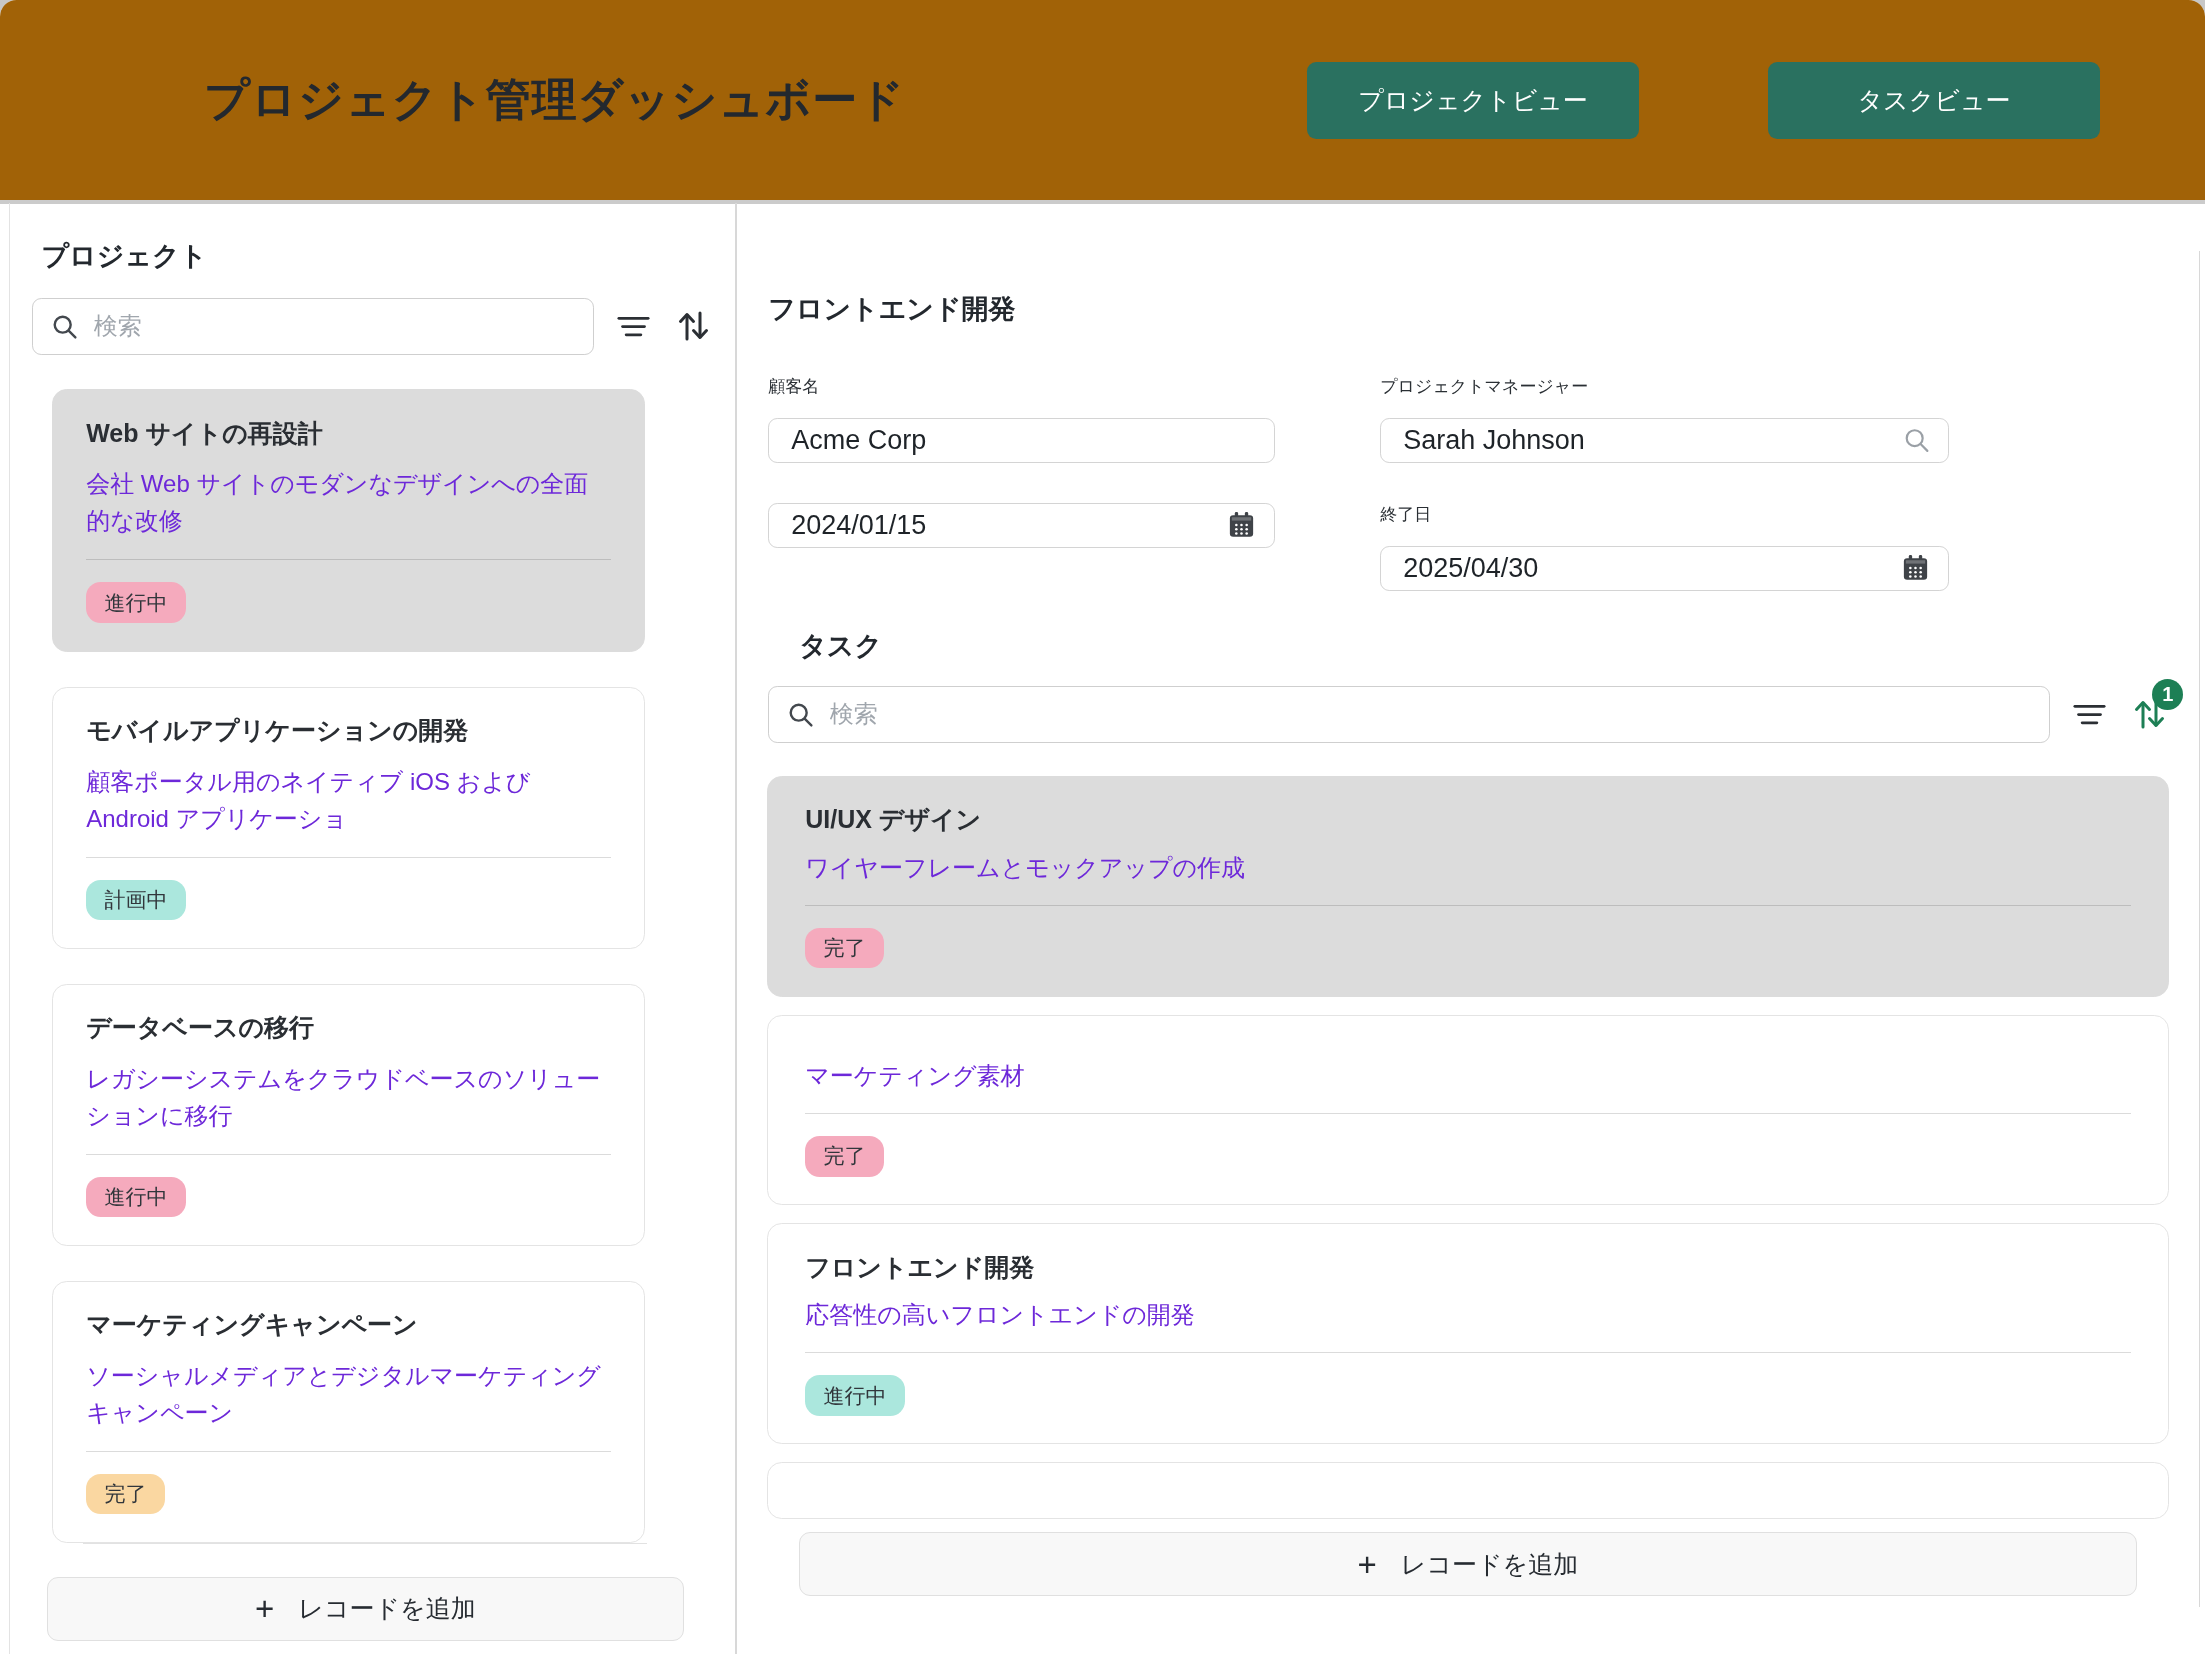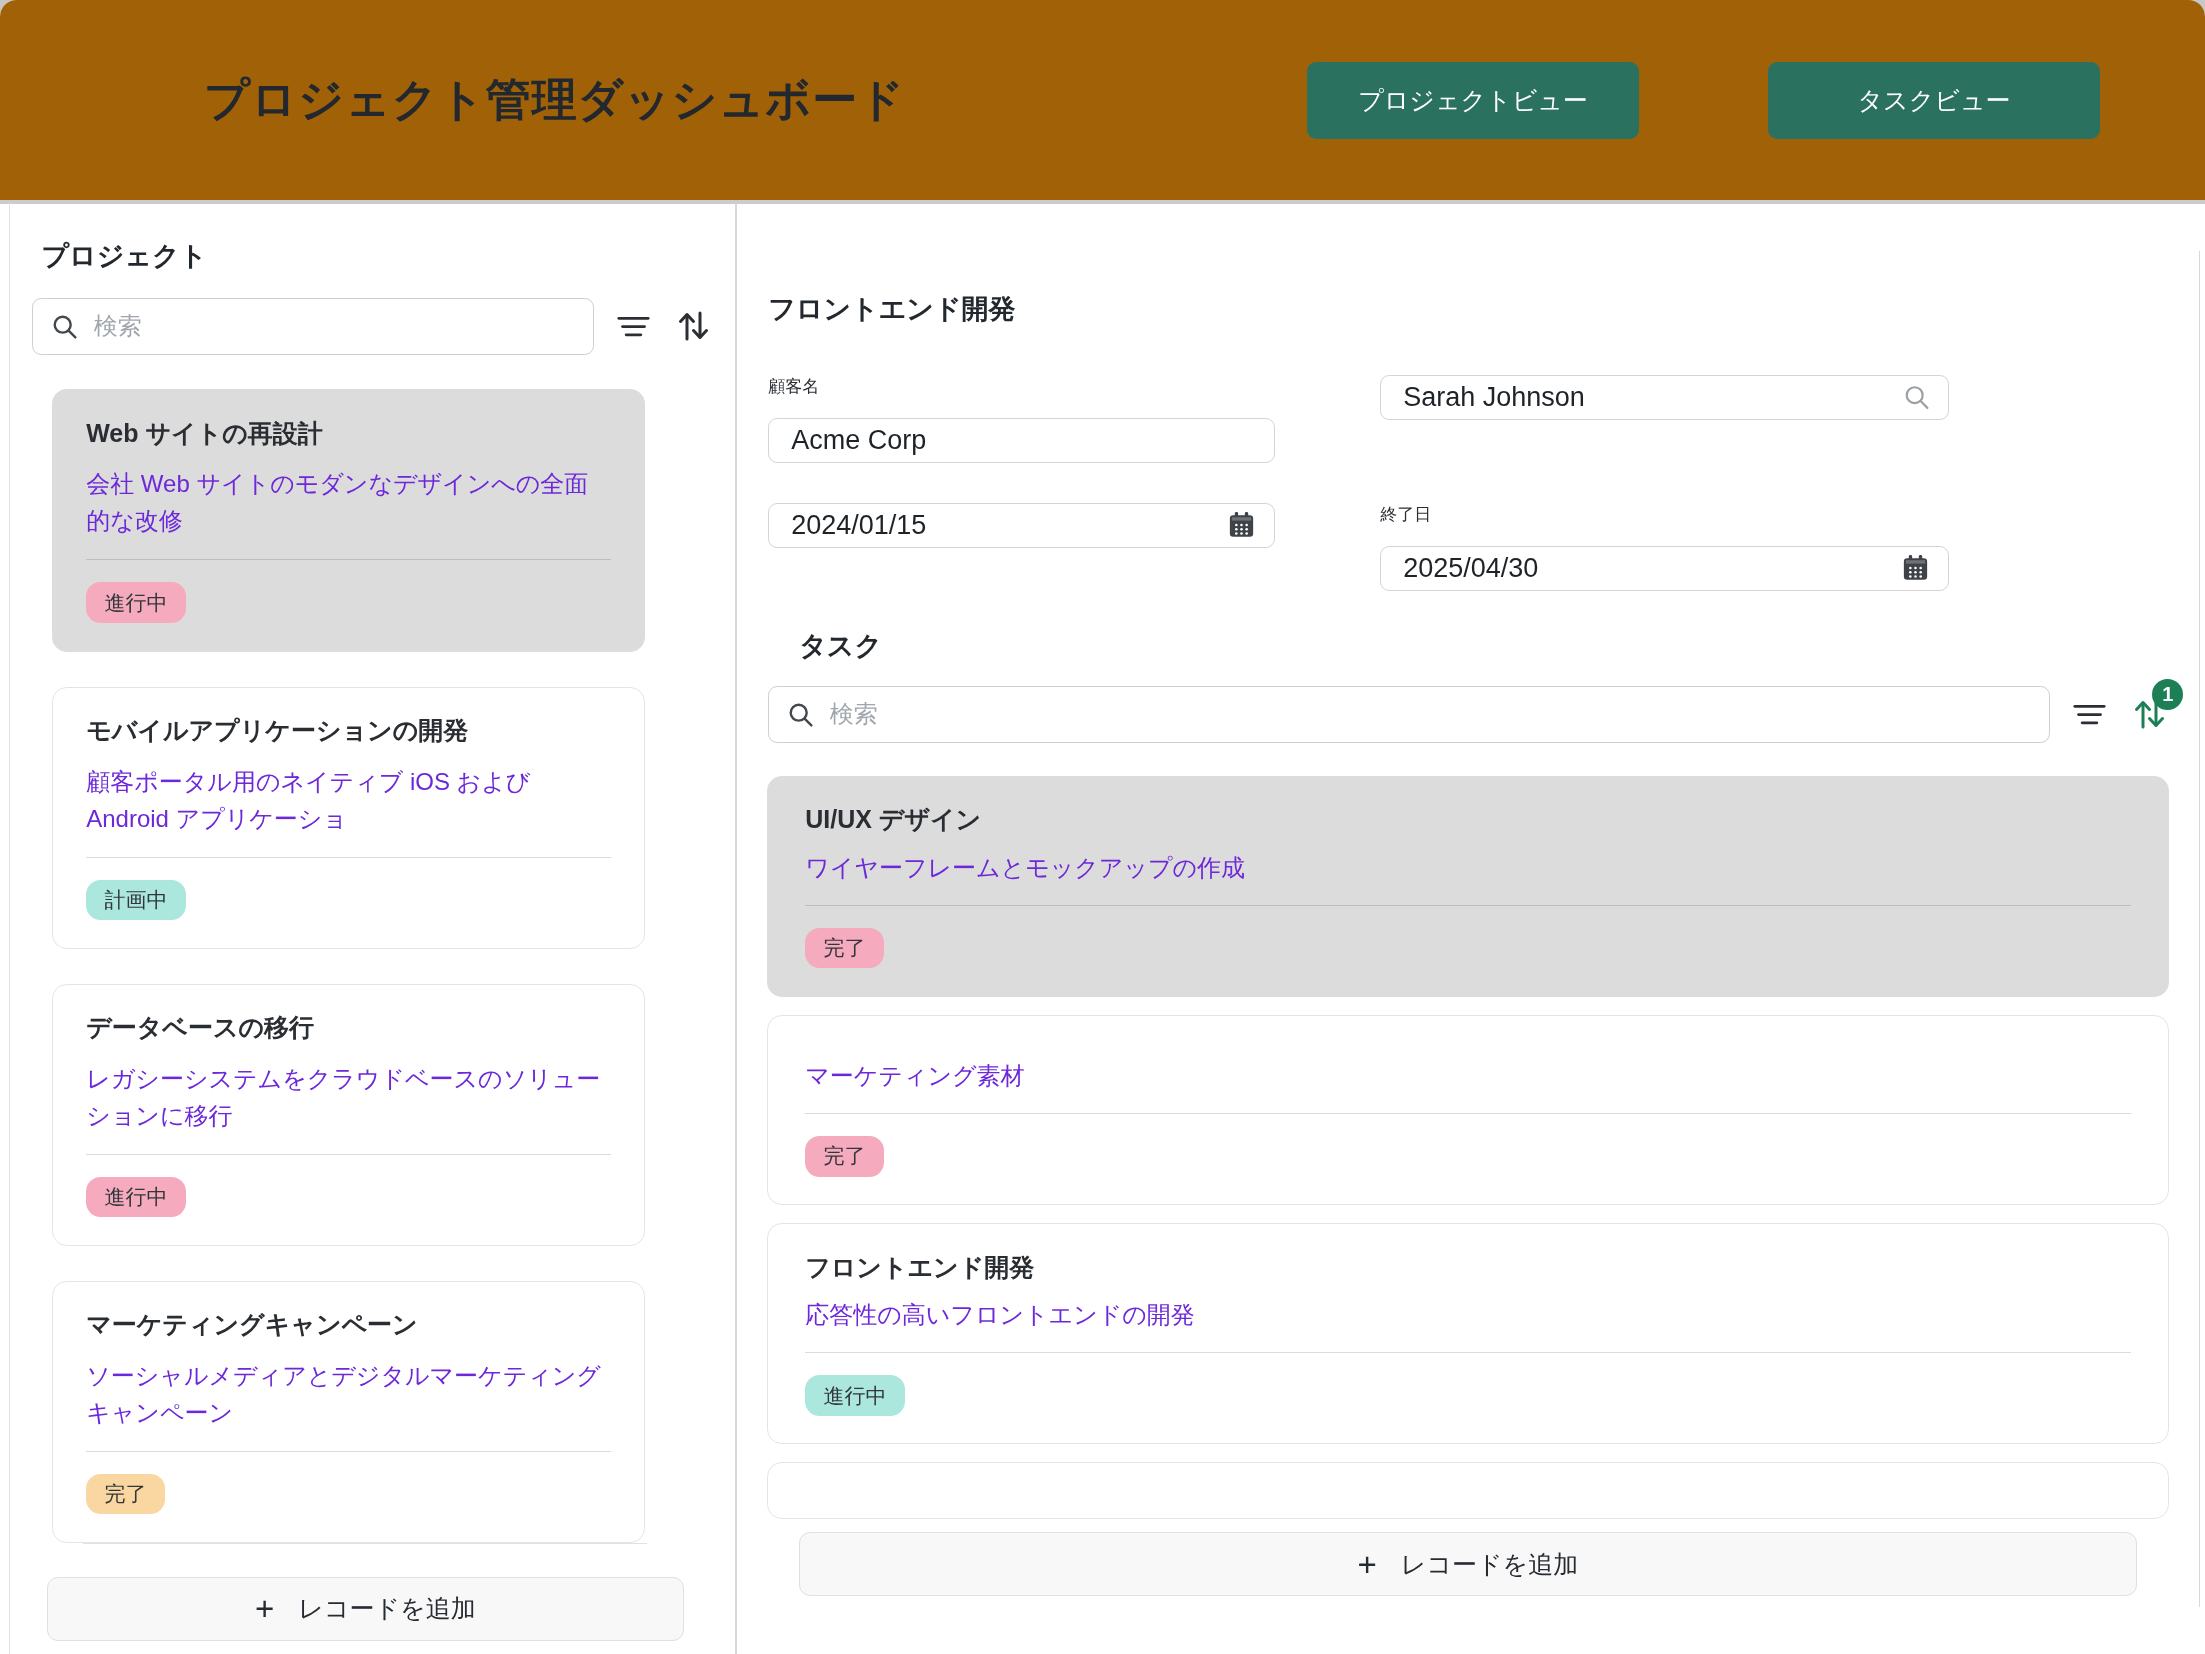--- a/index.html
+++ b/index.html
@@ -233,20 +233,21 @@
       <div class="panel-title">フロントエンド開発</div>
 
       <div class="form-grid">
         <div>
           <div class="field-label">顧客名</div>
           <div class="input-wrap">
             <input class="text-input" type="text" value="Acme Corp" style="">
           </div>
         </div>
         <div>
+          <div class="field-label">プロジェクトマネージャー</div>
           <div class="input-wrap">
             <input class="text-input" type="text" value="Sarah Johnson" style="">
             <span class="trail-icon">
               <svg width="29" height="29" viewBox="0 0 24 24">
                   <circle cx="10.5" cy="10.5" r="6.6" fill="none" stroke="#9aa0a6" stroke-width="1.8"></circle>
                   <line x1="15.6" y1="15.6" x2="21" y2="21" stroke="#9aa0a6" stroke-width="1.8" stroke-linecap="round"></line>
                 </svg>
             </span>
           </div>
         </div>

